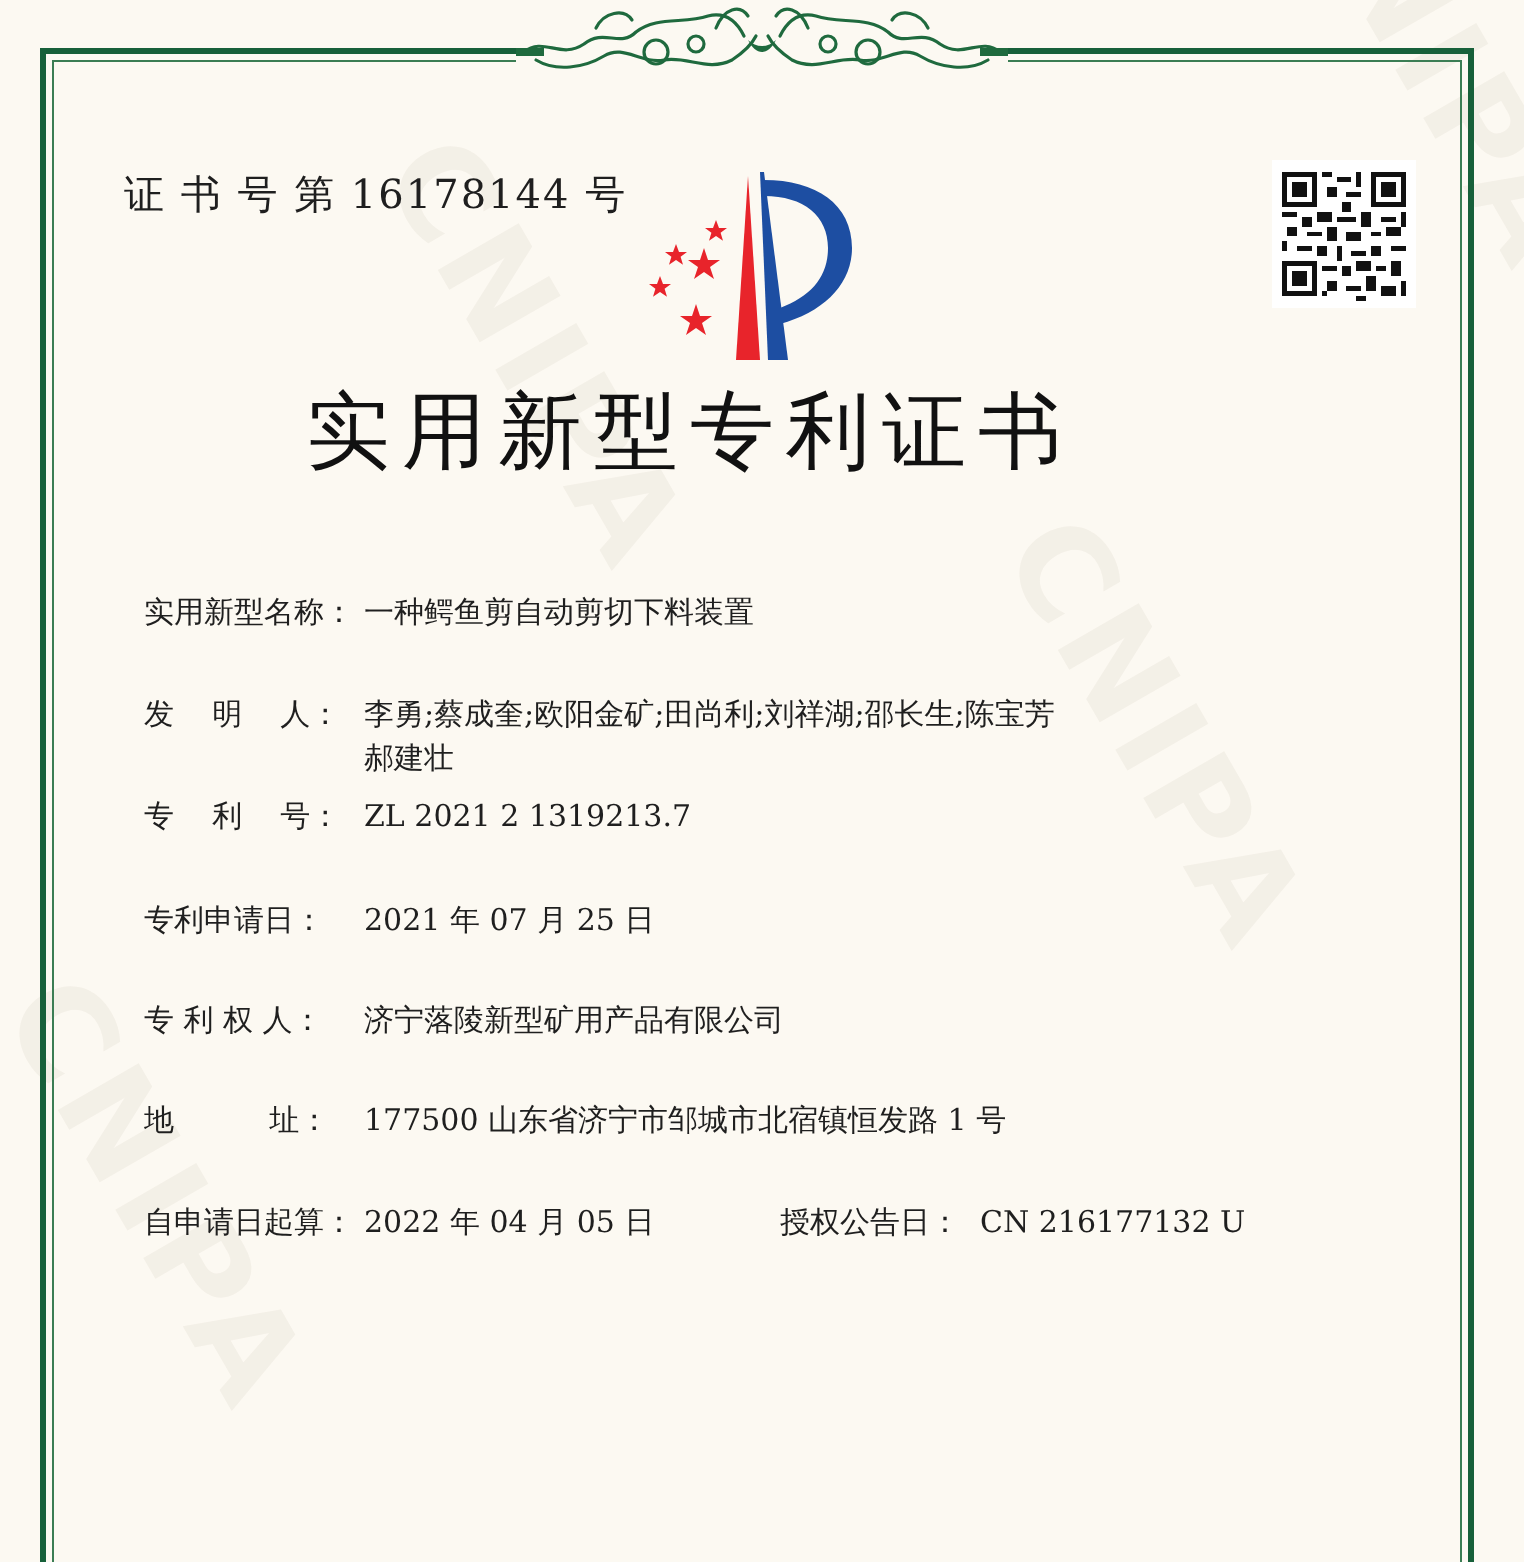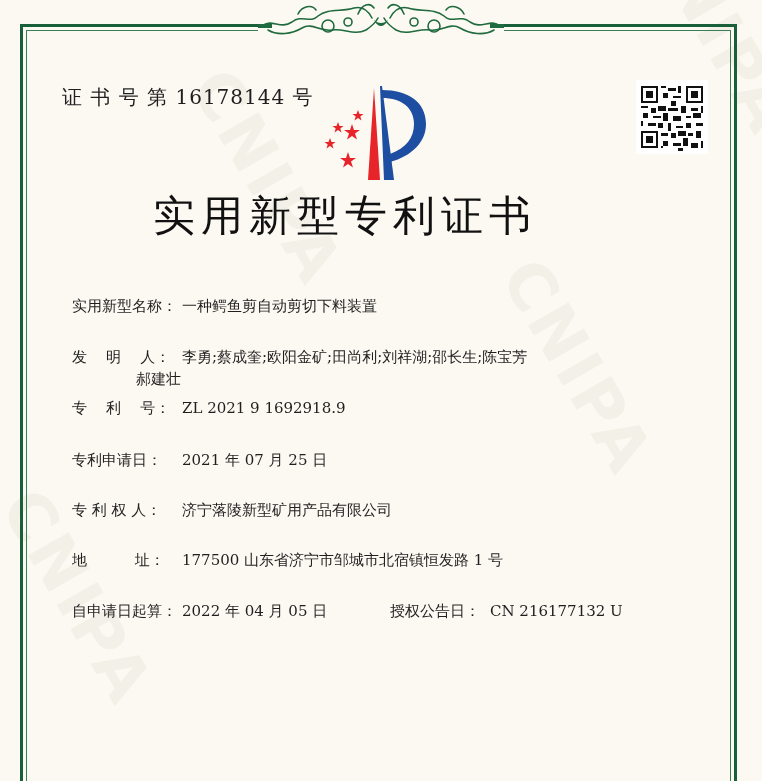--- a/index.html
+++ b/index.html
@@ -35,21 +35,21 @@
   }
   .logo { position:absolute; left:316px; top:80px; width:130px; height:100px; }
   .title {
     position:absolute; left:0; width:690px; top:188px; text-align:center;
     font-size:42px; letter-spacing:6px; color:#111;
     font-family:"DejaVu Sans","Liberation Sans",sans-serif;
   }
   .field { position:absolute; left:72px; font-size:15px; line-height:22px; }
   .field .lbl { display:inline-block; width:110px; white-space:pre; }
   .field .val { display:inline-block; vertical-align:top; }
-  .field .val2 { display:block; margin-left:64px; }
+  .field .val2 { display:block; margin-left:110px; }
   .body-text {
     position:absolute; left:70px; top:636px; width:644px;
     font-size:15px; line-height:26px; letter-spacing:1px; color:#2a2a2a;
   }
   .body-text p { margin:0; text-indent:2em; }
 </style>
 </head>
 <body>
 
 <div>
@@ -160,21 +160,21 @@
   <div class="field" style="top:295px;">
     <span class="lbl">实用新型名称：</span><span class="val">一种鳄鱼剪自动剪切下料装置</span>
   </div>
 
   <div class="field" style="top:346px;">
     <span class="lbl">发    明    人：</span><span class="val">李勇;蔡成奎;欧阳金矿;田尚利;刘祥湖;邵长生;陈宝芳</span>
     <span class="val2">郝建壮</span>
   </div>
 
   <div class="field" style="top:397px;">
-    <span class="lbl">专    利    号：</span><span class="val">ZL 2021 9 1692918.9</span>
+    <span class="lbl">专    利    号：</span><span class="val">ZL 2021 2 1319213.7</span>
   </div>
 
   <div class="field" style="top:449px;">
     <span class="lbl">专利申请日：</span><span class="val">2021 年 07 月 25 日</span>
   </div>
 
   <div class="field" style="top:499px;">
     <span class="lbl">专 利 权 人：</span><span class="val">济宁落陵新型矿用产品有限公司</span>
   </div>
 

